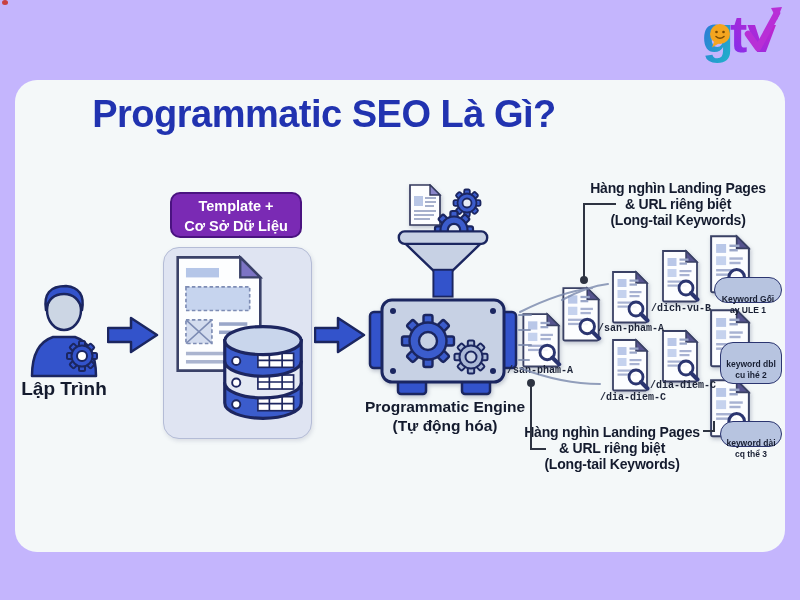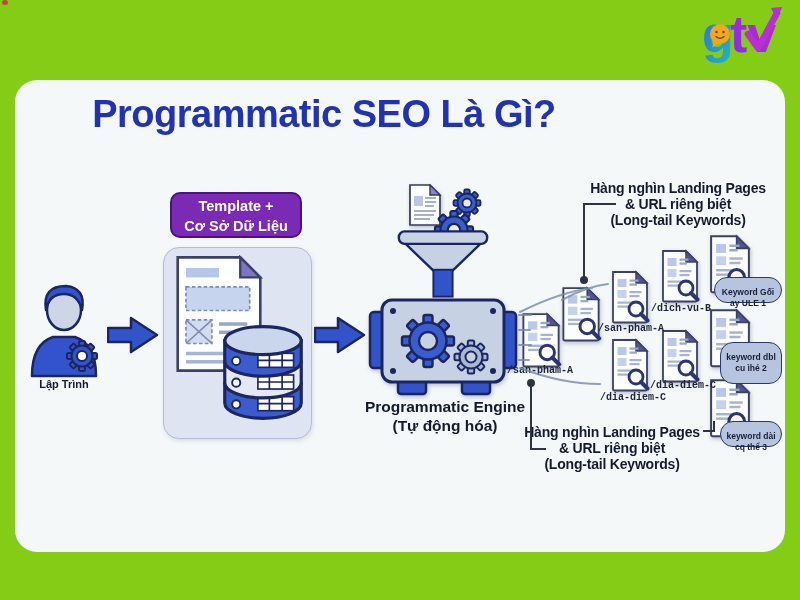--- a/index.html
+++ b/index.html
@@ -1,25 +1,25 @@
 <!DOCTYPE html>
 <html><head>
 <meta charset="utf-8">
 <style>
   html,body{margin:0;padding:0;}
   body{font-family:"Liberation Sans",sans-serif;}
-  #canvas{position:relative;width:800px;height:600px;background:#84cc16;overflow:hidden;}
+  #canvas{position:relative;width:800px;height:600px;background:#c4b5fd;overflow:hidden;}
   .abs{position:absolute;}
   #bg-card{position:absolute;left:15px;top:80px;width:770px;height:472px;background:#f4f8f9;border-radius:22px;}
   #artifact-dot{position:absolute;left:2px;top:0px;width:6px;height:5px;background:#c94040;border-radius:50%;}
   #page-title{position:absolute;left:0;top:93px;width:648px;text-align:center;font-size:38px;font-weight:bold;color:#2133b0;letter-spacing:-0.5px;}
   .lbl{position:absolute;font-weight:bold;color:#141b2e;text-align:center;line-height:1.3;}
   .ann{position:absolute;font-weight:bold;color:#141b2e;text-align:center;font-size:14px;line-height:1.15;letter-spacing:-0.2px;}
   .url{position:absolute;font-size:10px;font-weight:bold;color:#1d2438;text-align:center;white-space:nowrap;font-family:Liberation Mono, monospace;}
-  .pill{position:absolute;background:#b7c4e0;border:1.6px solid #2b3570;border-radius:13px;font-size:8.5px;font-weight:bold;color:#181f33;text-align:center;line-height:1.25;padding-top:9px;box-sizing:border-box;}
+  .pill{position:absolute;background:#b7c4e0;border:1.6px solid #2b3570;border-radius:13px;font-size:8.5px;font-weight:bold;color:#181f33;text-align:center;line-height:1.25;padding-top:16px;box-sizing:border-box;}
   #template-badge{position:absolute;left:170px;top:192px;width:132px;height:46px;background:#7a2ab4;border:2px solid #4a1380;border-radius:10px;color:#ffffff;font-weight:bold;font-size:14.5px;text-align:center;line-height:1.35;padding-top:3px;box-sizing:border-box;}
   #template-card{position:absolute;left:163px;top:247px;width:147px;height:190px;background:#dfe4f2;border:1.5px solid #b4bcd6;border-radius:16px;box-shadow:1px 2px 4px rgba(60,70,110,.15);}
   .doc{filter:drop-shadow(1px 2px 2px rgba(40,50,90,.28));}
   svg{display:block;}
 </style>
 </head>
 <body>
 
 <div id="canvas">
 
@@ -77,21 +77,21 @@
       <g fill="#3353cb" stroke="#1b2660" stroke-width="2" stroke-linejoin="round">
         <rect x="-15" y="-3" width="30" height="6" rx="1.5"></rect>
         <rect x="-15" y="-3" width="30" height="6" rx="1.5" transform="rotate(45)"></rect>
         <rect x="-15" y="-3" width="30" height="6" rx="1.5" transform="rotate(90)"></rect>
         <rect x="-15" y="-3" width="30" height="6" rx="1.5" transform="rotate(135)"></rect>
         <circle r="10.5"></circle>
       </g>
       <circle r="5" fill="#ffffff" stroke="#1b2660" stroke-width="2"></circle>
     </g>
   </svg>
-  <div class="lbl" style="left:8px;top:377px;width:112px;font-size:11px;">
+  <div class="lbl" style="left:8px;top:377px;width:112px;font-size:19px;">
     <div>Lập Trình</div>
   </div>
 
   <svg class="abs" style="left:107px;top:315px" width="52" height="40" viewBox="0 0 52 40">
     <polygon points="1,13 24,13 24,3 50,20 24,37 24,27 1,27" fill="#3353cb" stroke="#1b2660" stroke-width="2.5" stroke-linejoin="round"></polygon>
   </svg>
 
   <div id="template-badge">
     <div>Template +</div>
     <div>Cơ Sở Dữ Liệu</div>

